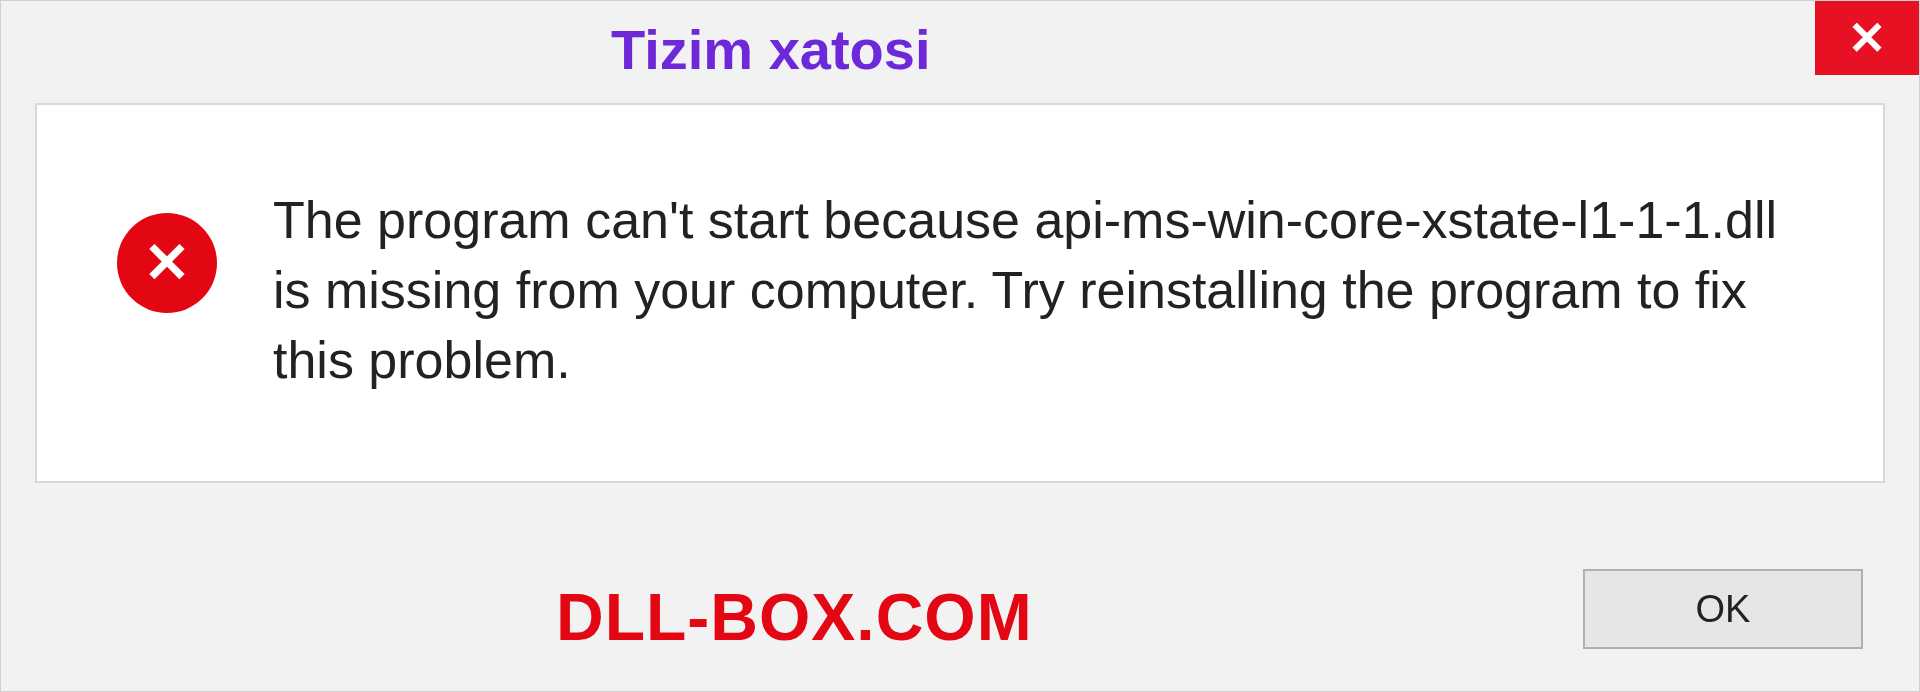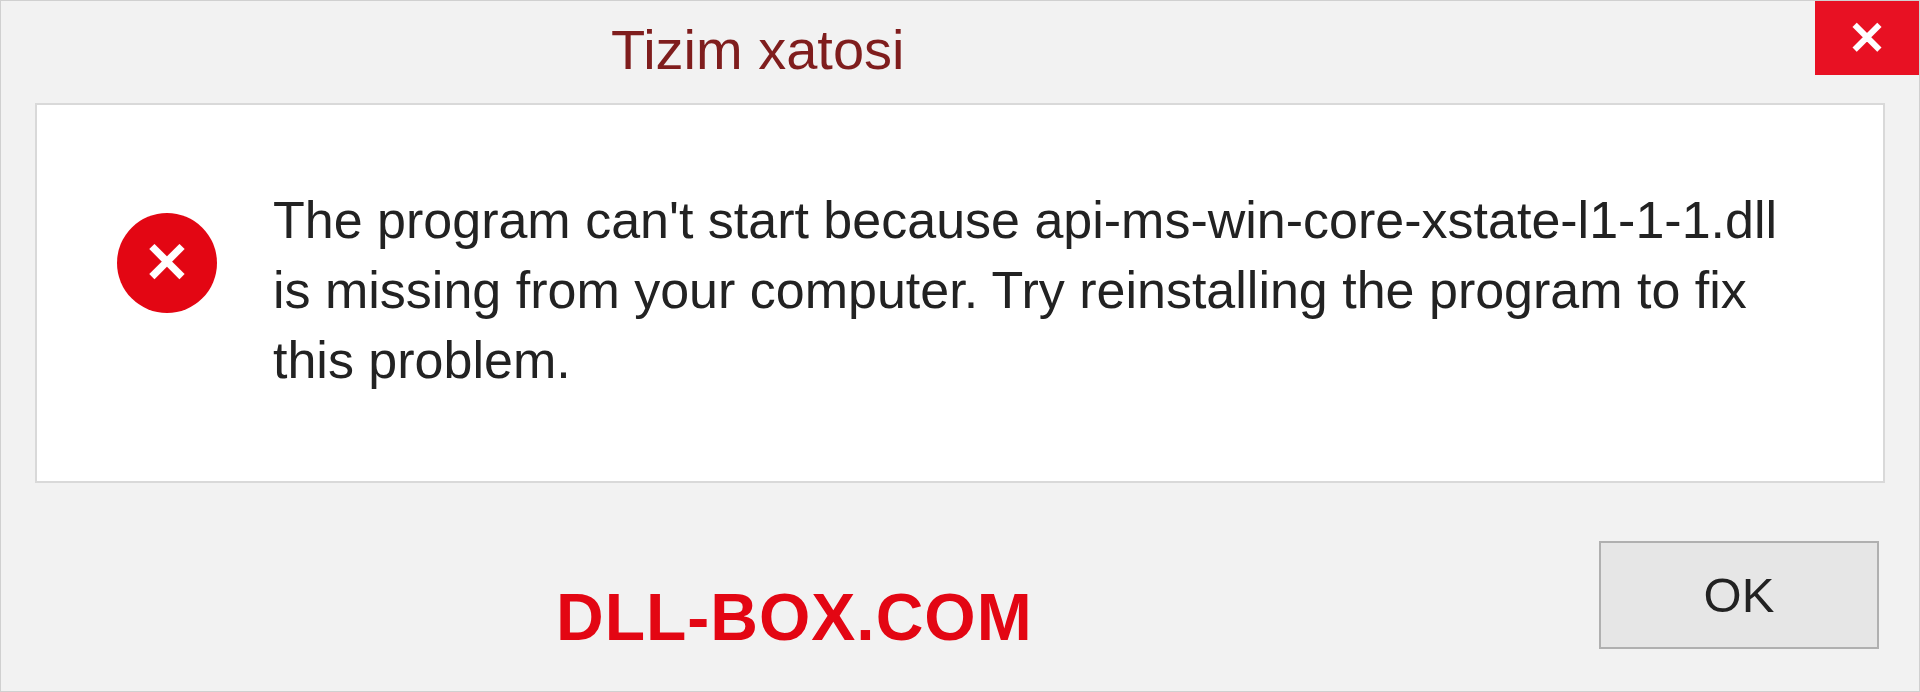--- a/index.html
+++ b/index.html
@@ -18,22 +18,22 @@
       position: relative;
     }
     .titlebar {
       height: 96px;
       display: flex;
       align-items: center;
       position: relative;
     }
     .title-text {
       font-size: 56px;
-      font-weight: 400;
-      color: #7f1d1d;
+      font-weight: 700;
+      color: #6d28d9;
       margin-left: 610px;
       white-space: nowrap;
     }
     .close-btn {
       position: absolute;
       top: 0;
       right: 0;
       width: 104px;
       height: 74px;
       background: #e81123;
@@ -80,43 +80,43 @@
     .error-message {
       font-size: 52px;
       color: #222;
       line-height: 1.35;
       max-width: 1550px;
     }
     .footer {
       position: absolute;
       bottom: 42px;
       left: 0;
-      right: 0;
+      right: 16px;
       display: flex;
       align-items: center;
       justify-content: flex-end;
       padding: 0 40px;
     }
     .watermark {
       position: absolute;
       left: 555px;
       bottom: -6px;
       font-size: 66px;
       font-weight: 900;
       color: #e30613;
       letter-spacing: 1px;
       font-family: Arial, sans-serif;
       white-space: nowrap;
     }
     .ok-btn {
       width: 280px;
-      height: 108px;
+      height: 80px;
       background: #e6e6e6;
       border: 2px solid #b0b0b0;
-      font-size: 49px;
+      font-size: 38px;
       color: #222;
       cursor: pointer;
       font-family: inherit;
     }
   </style>
 </head>
 <body>
 
 <div class="dialog">
 

